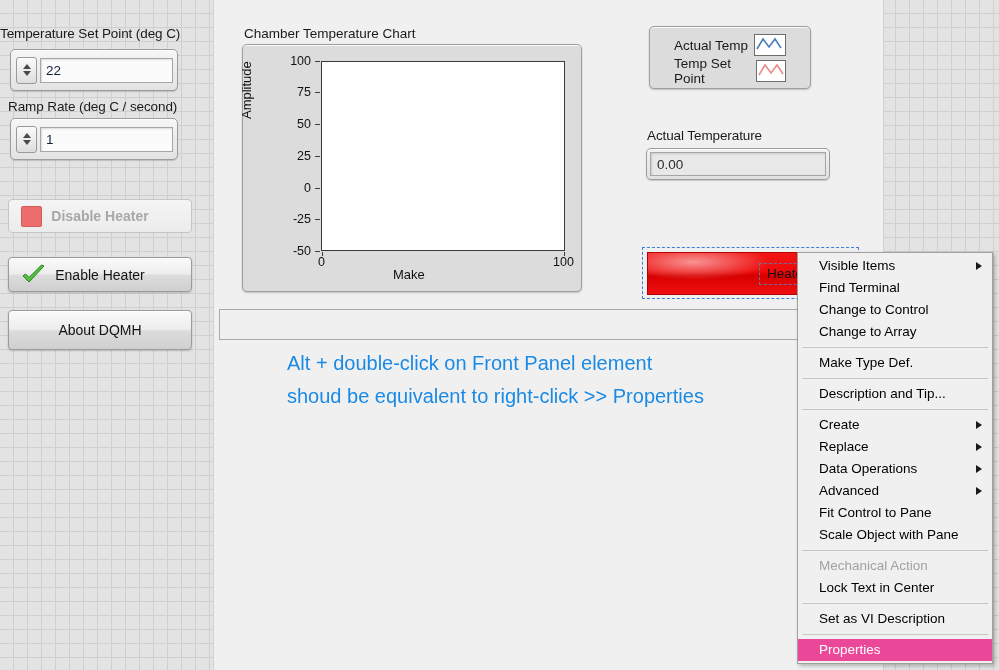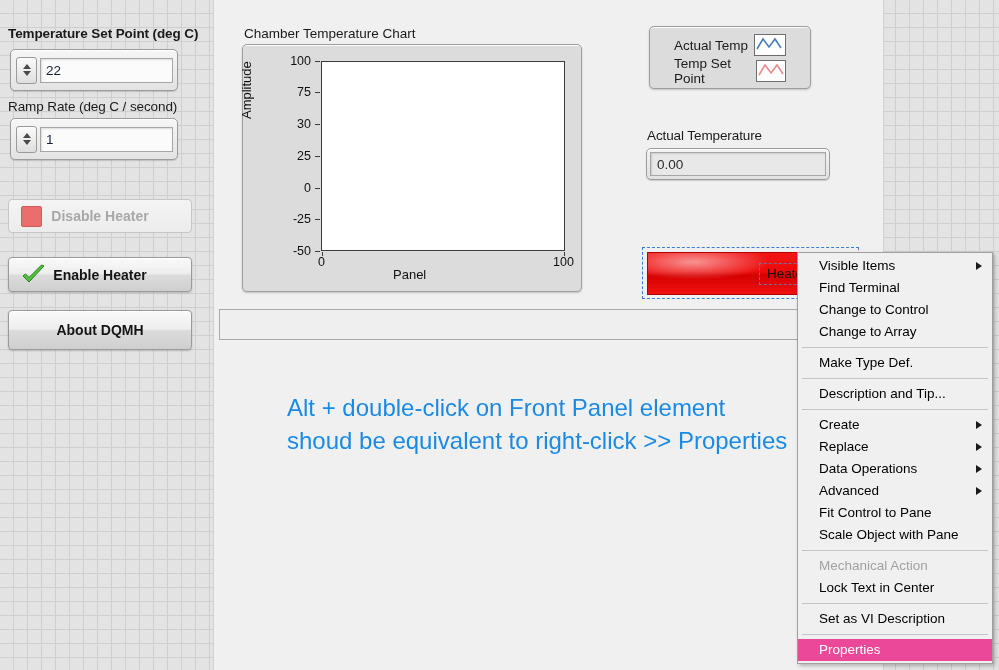--- a/index.html
+++ b/index.html
@@ -58,21 +58,21 @@
     font-size:13.5px;color:#16213c;
   }
 
   
   .btn{
     position:absolute;box-sizing:border-box;
     border:1px solid #9a9a9a;border-radius:4px;
     background:linear-gradient(#fafafa 0%,#ededed 48%,#dcdcdc 52%,#cfcfcf 100%);
     box-shadow:inset 0 1px 0 #ffffff,0 1px 2px rgba(0,0,0,.2);
     display:flex;align-items:center;justify-content:center;
-    font-size:14px;font-weight:bold;color:#141414;cursor:pointer;
+    font-size:14px;font-weight:normal;color:#141414;cursor:pointer;
   }
   .btn.disabled{
     background:linear-gradient(#f4f4f4,#ececec);
     border-color:#c6c6c6;color:#a8a8a8;box-shadow:none;font-weight:bold;
   }
   .btn .glyph{position:absolute;left:12px;display:flex;align-items:center;}
   .sq-red{width:19px;height:19px;background:#ec6d6d;border:1px solid #d45a5a;border-radius:2px;}
 
   
   .check{width:26px;height:22px;}
@@ -154,21 +154,21 @@
   }
 
   
   #empty-box{
     position:absolute;left:219px;top:309px;width:581px;height:31px;
     box-sizing:border-box;background:#efefef;border:1px solid #a9a9a9;
   }
 
   
   .annotation{
-    position:absolute;color:#1a8ae5;font-size:24px;white-space:nowrap;margin-top:42px;
+    position:absolute;color:#1a8ae5;font-size:20px;white-space:nowrap;
   }
 
   
   #context-menu{
     position:absolute;left:797px;top:252px;width:196px;
     box-sizing:border-box;
     background:#f0f0f0;border:1px solid #a0a0a0;
     box-shadow:2px 2px 4px rgba(0,0,0,.25);
     padding:2px 0;
   }
@@ -186,21 +186,21 @@
     border-left:6px solid #1a1a1a;
   }
 </style>
 </head>
 <body>
 
 <div id="root">
 
   <div id="main-pane"></div>
 
-  <div class="lv-label" style="left:8px;top:26px;font-weight:bold;">Temperature Set Point (deg C)</div>
+  <div class="lv-label" style="left:0;top:26px;">Temperature Set Point (deg C)</div>
 
   <div class="num-ctl" style="left:10px;top:49px;width:168px;">
     <div class="spinner">
       <span class="spin-up"></span>
       <span class="spin-dn"></span>
     </div>
     <div class="num-field">22</div>
   </div>
 
   <div class="lv-label" style="left:8px;top:99px;">Ramp Rate (deg C / second)</div>
@@ -238,21 +238,21 @@
   <div id="chart-frame">
 
     <div id="y-axis-title">Amplitude</div>
 
     <div class="ytick" style="top:11px;left:20px;">100</div>
     <div class="ytick-mark" style="top:16px;left:72px;"></div>
 
     <div class="ytick" style="top:42px;left:20px;">75</div>
     <div class="ytick-mark" style="top:47px;left:72px;"></div>
 
-    <div class="ytick" style="top:74px;left:20px;">30</div>
+    <div class="ytick" style="top:74px;left:20px;">50</div>
     <div class="ytick-mark" style="top:79px;left:72px;"></div>
 
     <div class="ytick" style="top:106px;left:20px;">25</div>
     <div class="ytick-mark" style="top:111px;left:72px;"></div>
 
     <div class="ytick" style="top:138px;left:20px;">0</div>
     <div class="ytick-mark" style="top:143px;left:72px;"></div>
 
     <div class="ytick" style="top:169px;left:20px;">-25</div>
     <div class="ytick-mark" style="top:174px;left:72px;"></div>
@@ -261,21 +261,21 @@
     <div class="ytick-mark" style="top:206px;left:72px;"></div>
 
     <div id="plot-area"></div>
 
     <div class="xtick-mark" style="left:79px;top:207px;"></div>
     <div class="xtick" style="left:75px;top:210px;">0</div>
 
     <div class="xtick-mark" style="left:321px;top:207px;"></div>
     <div class="xtick" style="left:310px;top:210px;">100</div>
 
-    <div id="x-axis-title">Panel</div>
+    <div id="x-axis-title">Make</div>
   </div>
 
   <div id="legend">
     <div class="legend-row">
       <span class="legend-name">Actual Temp</span>
       <span class="plot-swatch">
         <svg width="28" height="18" viewBox="0 0 28 18">
           <polyline points="2,14 8,4 14,12 20,4 26,13" fill="none" stroke="#4a7ebb" stroke-width="1.6"></polyline>
         </svg>
       </span>

